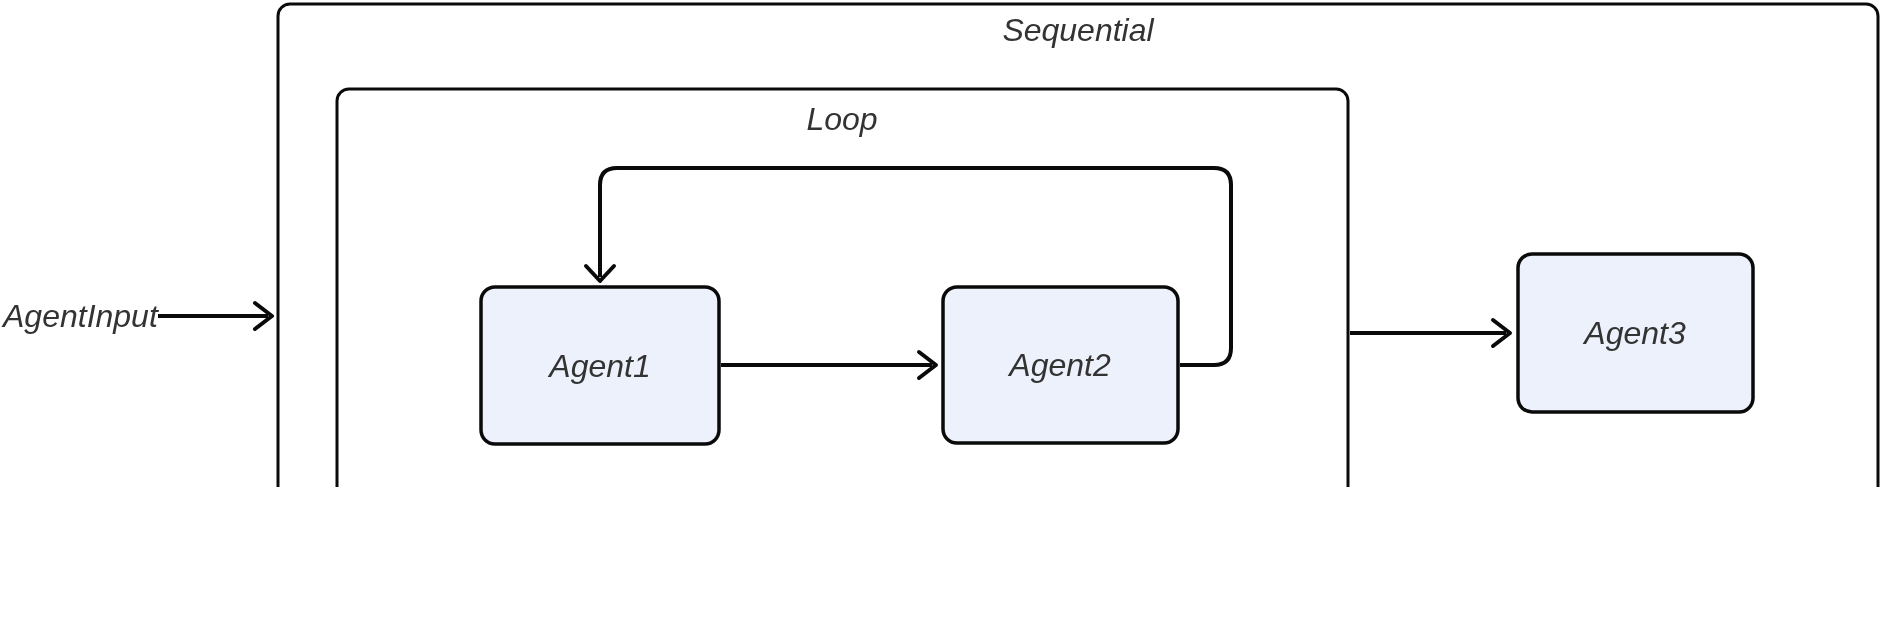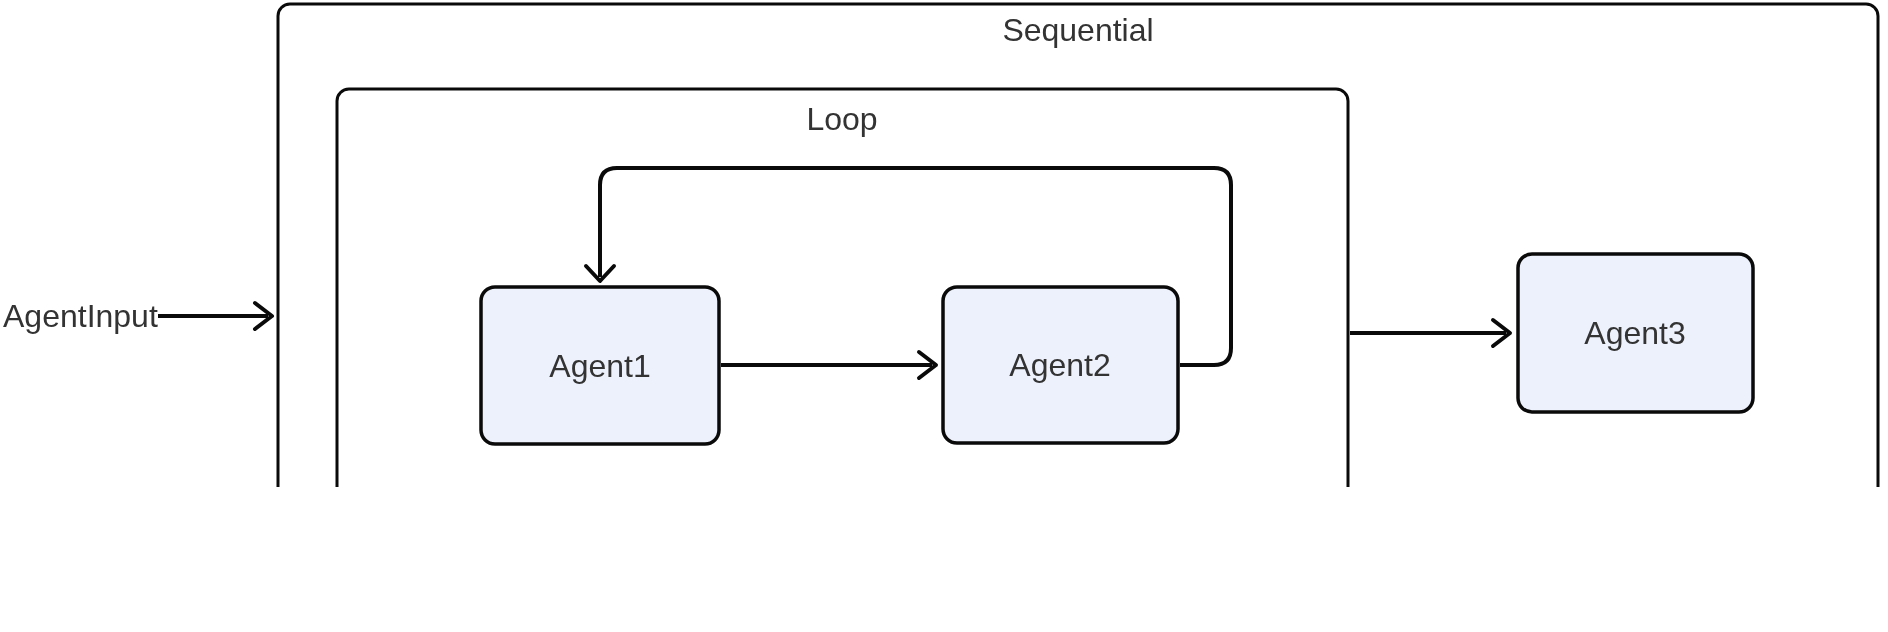--- a/index.html
+++ b/index.html
@@ -5,20 +5,21 @@
   html, body {
     margin: 0;
     padding: 0;
     background: #ffffff;
   }
   .diagram-wrap {
     width: 1888px;
     height: 487px;
     background: var(--background, #ffffff);
     font-family: "Liberation Sans", "DejaVu Sans", sans-serif;
+    font-style: italic;
   }
   svg { display: block; }
   .container-rect {
     fill: none;
     stroke: var(--stroke, #0a0a0a);
     stroke-width: 3;
   }
   .node-rect {
     fill: var(--node-fill, #edf1fb);
     stroke: var(--stroke, #0a0a0a);

